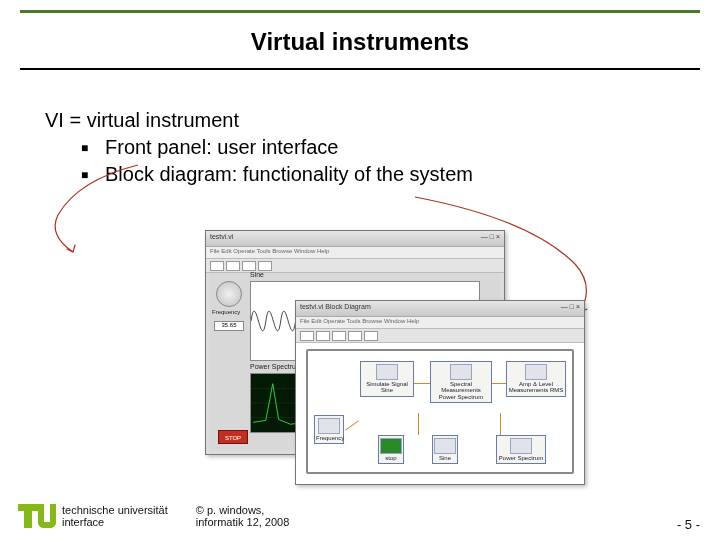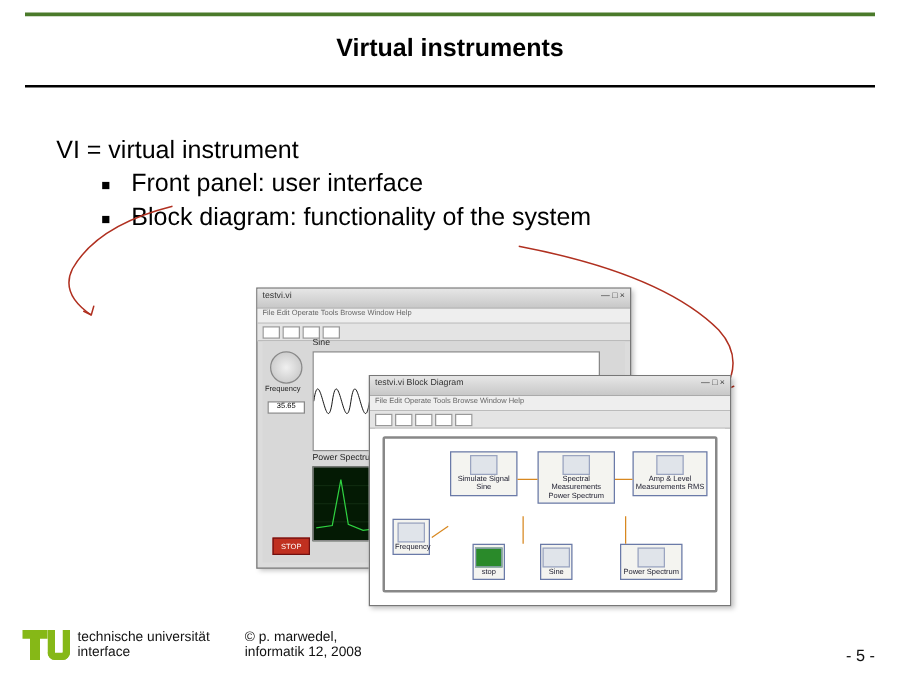--- a/index.html
+++ b/index.html
@@ -15,21 +15,21 @@
     position: absolute;
     top: 10px; left: 20px; right: 20px;
     height: 3px;
     background: #4a7a2a;
   }
   .title {
     position: absolute;
     top: 28px;
     left: 0; right: 0;
     text-align: center;
-    font-size: 20px;
+    font-size: 24px;
     font-weight: bold;
     color: #000;
   }
   .title-rule {
     position: absolute;
     top: 68px; left: 20px; right: 20px;
     height: 2px;
     background: #000;
   }
   .body-text {
@@ -415,17 +415,17 @@
     <div class="tu-mark">
       <div class="t-shape"></div>
       <div class="u-shape"></div>
     </div>
     <div class="tu-text">
       <div>technische universität</div>
       <div>interface</div>
     </div>
   </div>
   <div class="copyright">
-    <div>©  p. marwedel,</div>
+    <div>©  p. windows,</div>
     <div>informatik 12,  2008</div>
   </div>
 </div>
 <div class="pagenum">- 5 -</div>
 
 </body></html>

